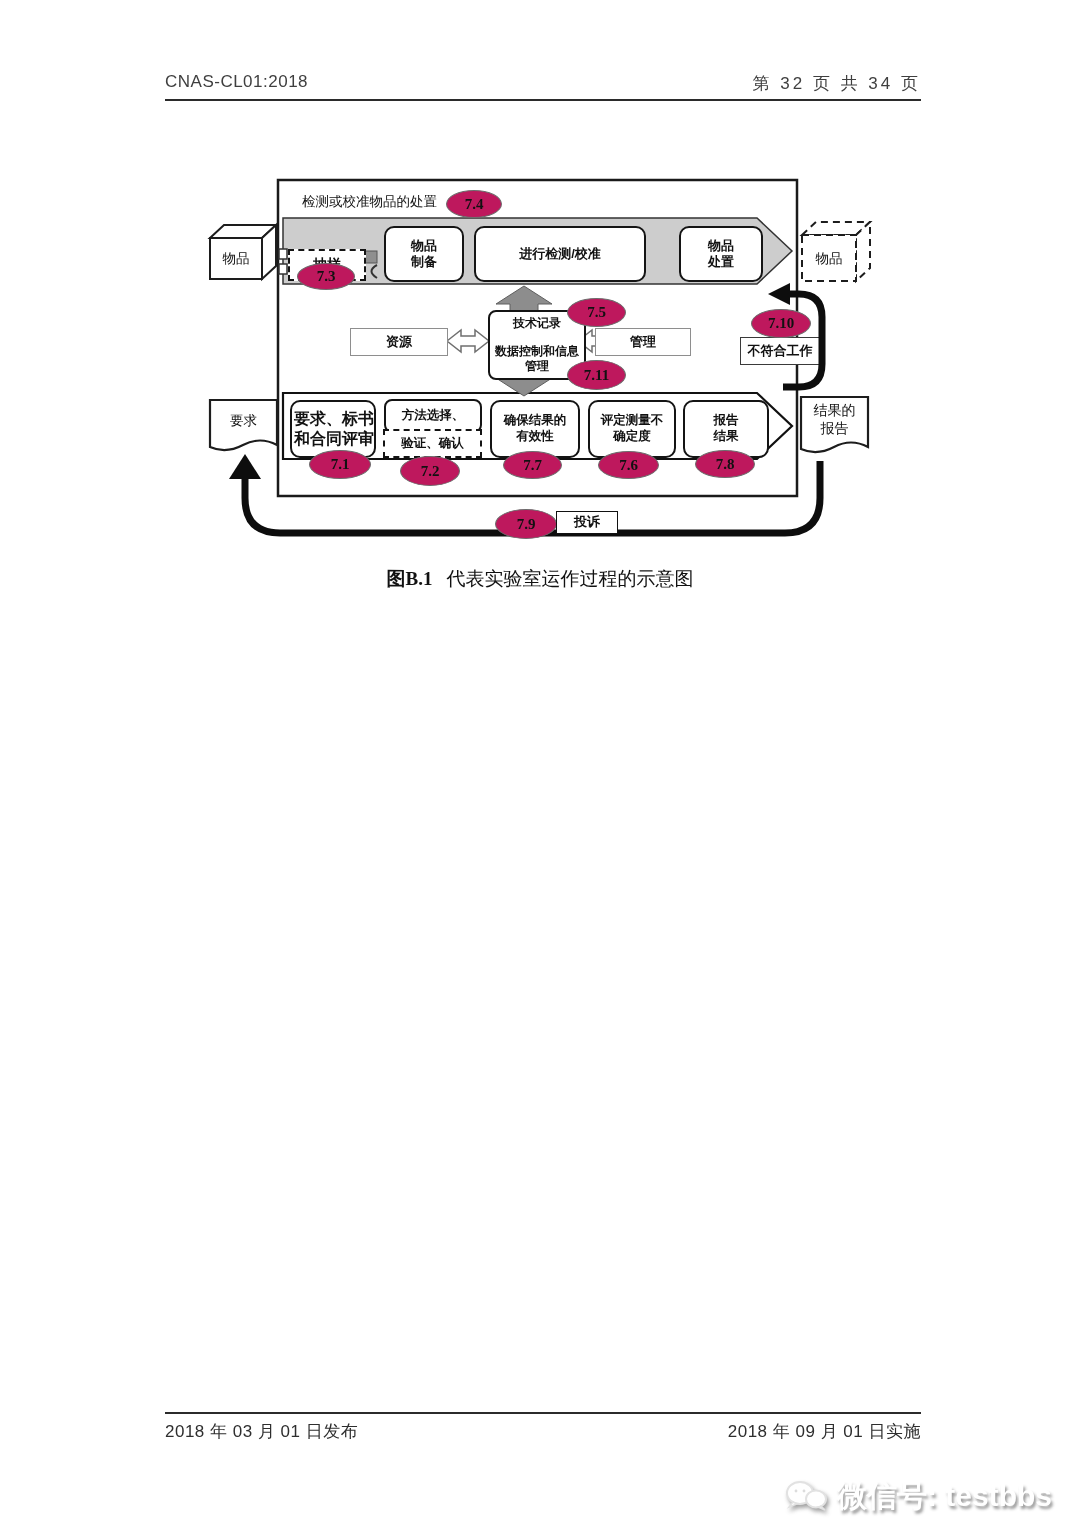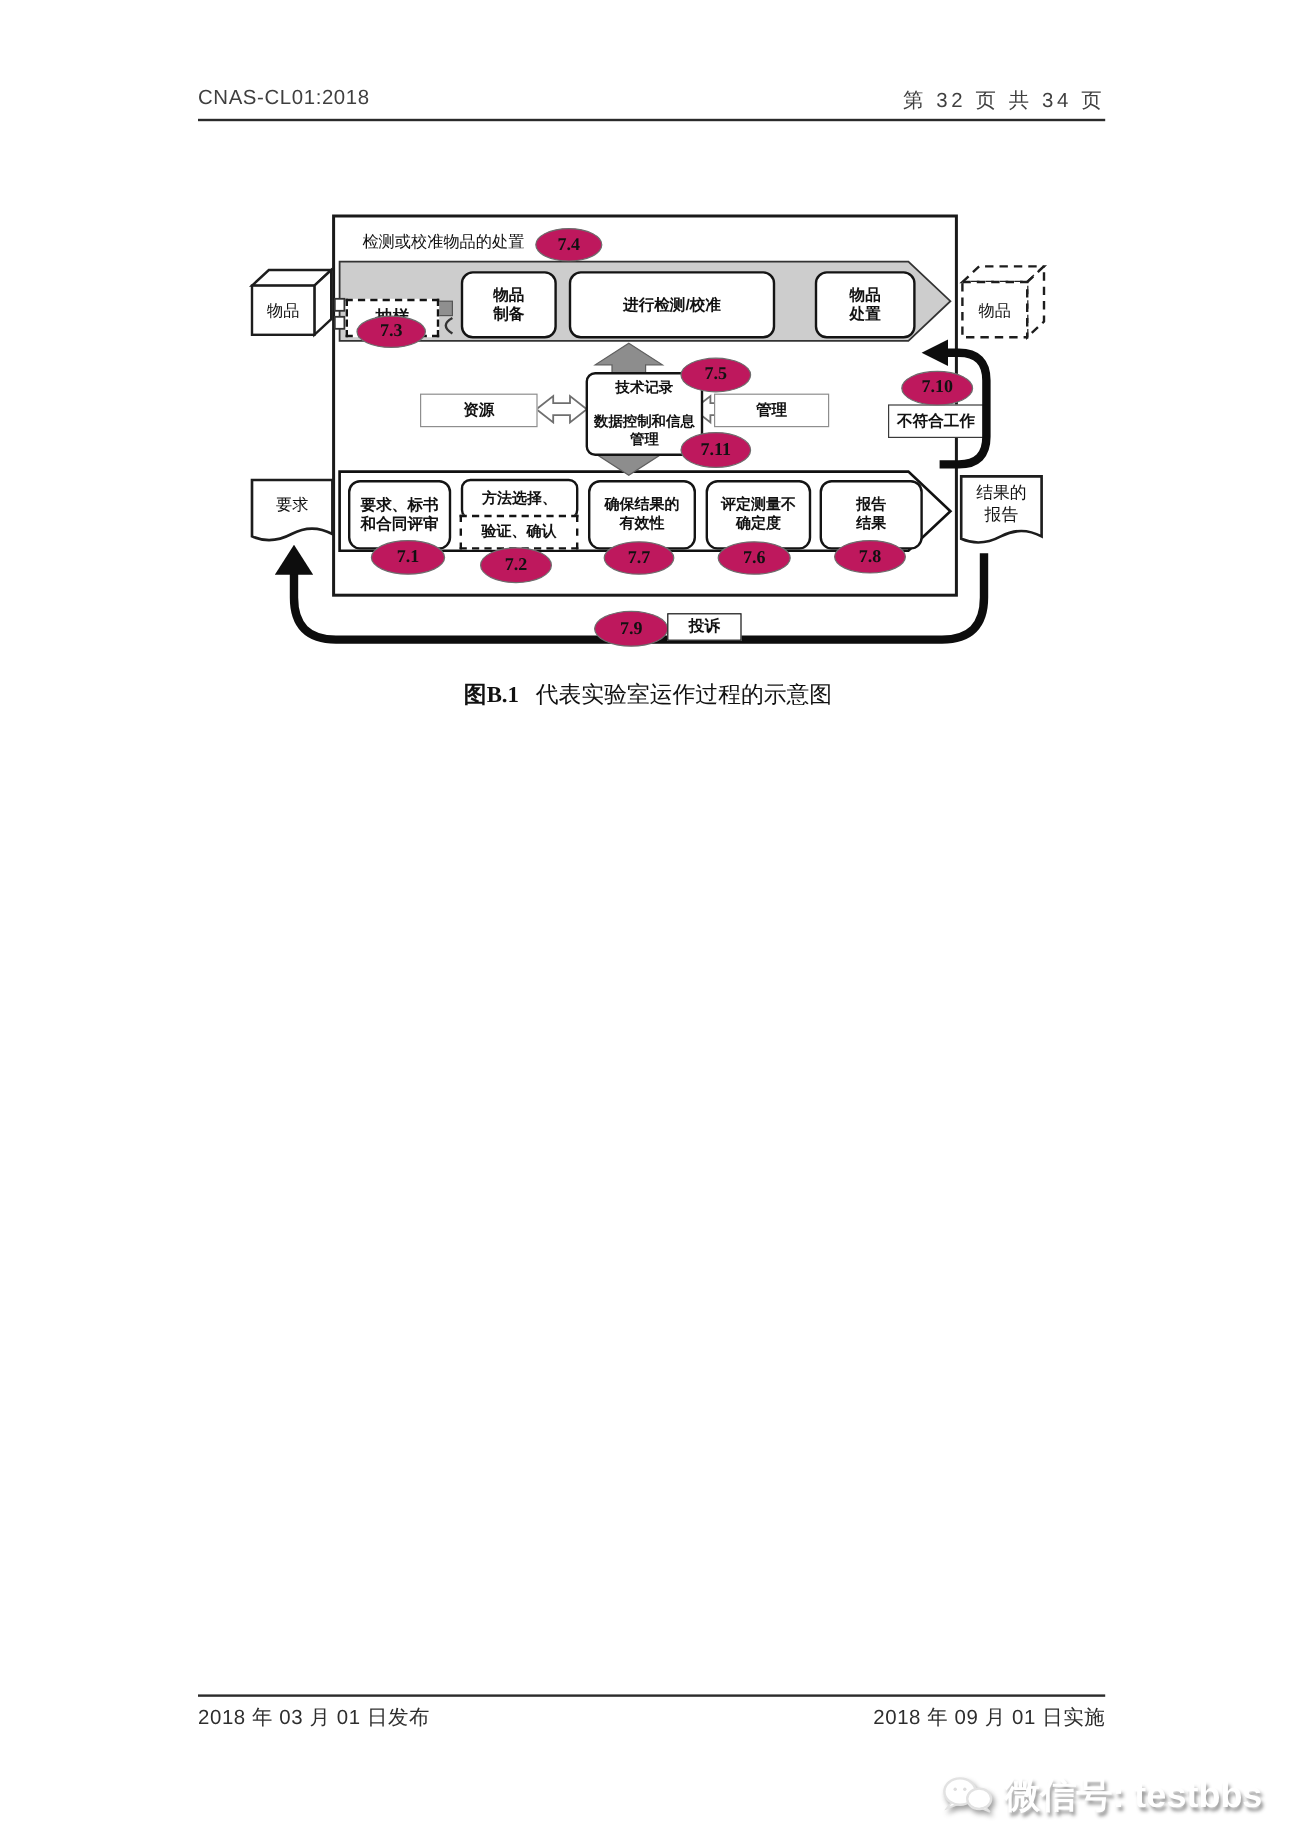--- a/index.html
+++ b/index.html
@@ -117,21 +117,21 @@
   <span>不符合工作</span>
 </div>
 <div class="oval" style="left:751px;top:309px;width:58px;height:27px;">7.10</div>
 
 <div class="plain-label" style="left:210px;top:412px;width:67px;">要求</div>
 <div class="plain-label" style="left:801px;top:402px;width:67px;font-size:14px;">
   <span style="display:block;">结果的</span>
   <span style="display:block;">报告</span>
 </div>
 
-<div class="bx rnd" style="left:290px;top:400px;width:82px;height:54px;font-size:13px;">
+<div class="bx rnd" style="left:290px;top:400px;width:82px;height:54px;font-size:16px;align-items:flex-end;">
   <span>要求、标书</span>
   <span>和合同评审</span>
 </div>
 <div class="bx" style="left:384px;top:399px;width:94px;height:30px;border-radius:8px;font-size:12.5px;">
   <span>方法选择、</span>
 </div>
 <div class="bx dash" style="left:383px;top:429px;width:95px;height:25px;font-size:12.5px;">
   <span>验证、确认</span>
 </div>
 <div class="bx rnd" style="left:490px;top:400px;width:86px;height:54px;font-size:12.5px;">

